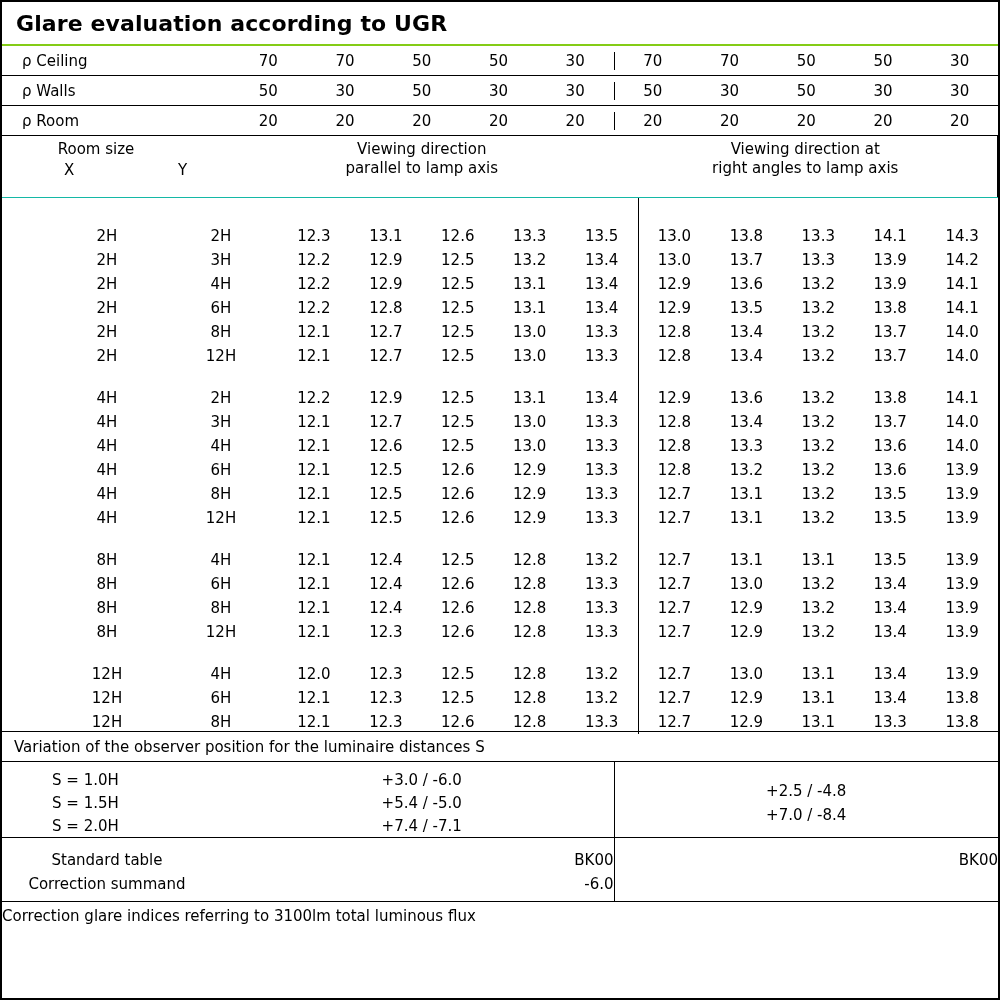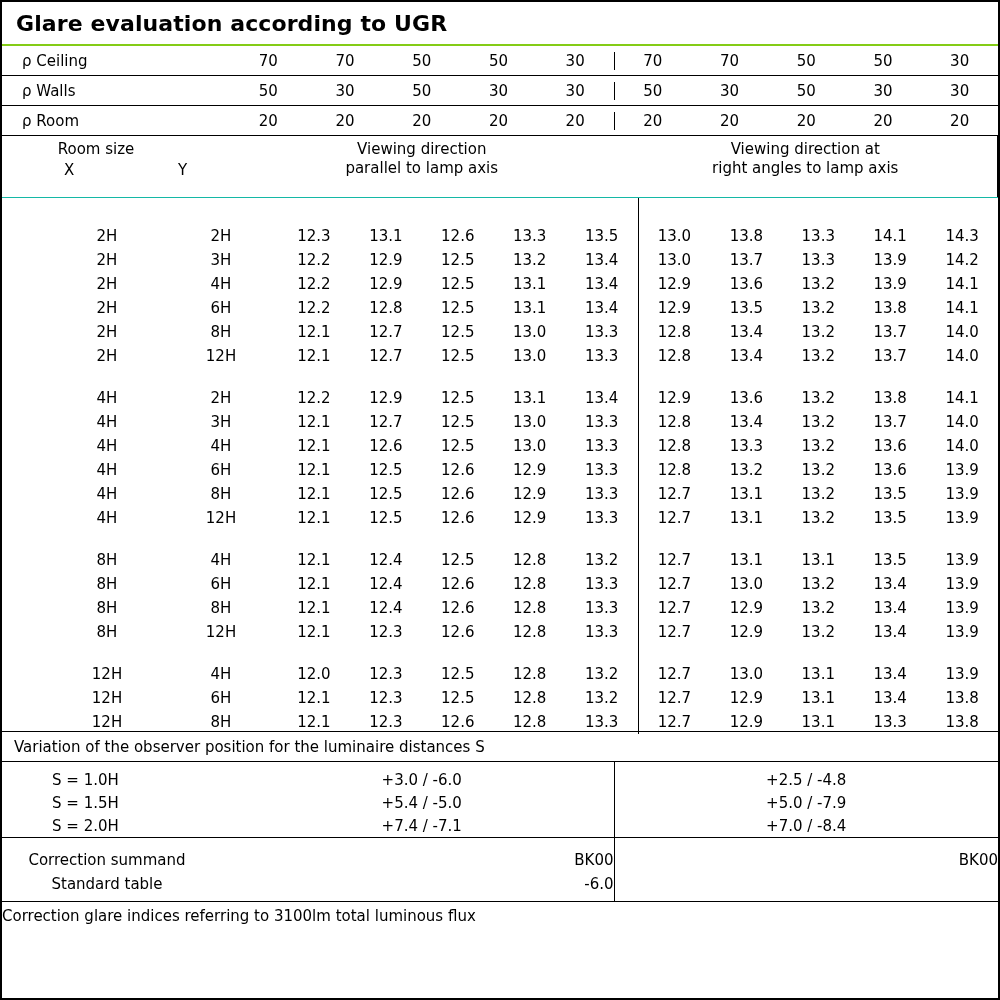--- a/index.html
+++ b/index.html
@@ -680,29 +680,28 @@
       <div>S = 1.5H</div>
       <div>S = 2.0H</div>
     </div>
     <div class="s-vals left">
       <div>+3.0 / -6.0</div>
       <div>+5.4 / -5.0</div>
       <div>+7.4 / -7.1</div>
     </div>
     <div class="s-vals">
       <div>+2.5 / -4.8</div>
-      <div>+5.0 / -7.9</div>
       <div>+7.0 / -8.4</div>
     </div>
   </div>
 
   <div class="stdblock">
     <div class="std-labels">
+      <div>Standard table</div>
       <div>Correction summand</div>
-      <div>Standard table</div>
     </div>
     <div class="std-vals left">
       <div>BK00</div>
       <div>-6.0</div>
     </div>
     <div class="std-vals">
       <div>BK00</div>
     </div>
   </div>
 

